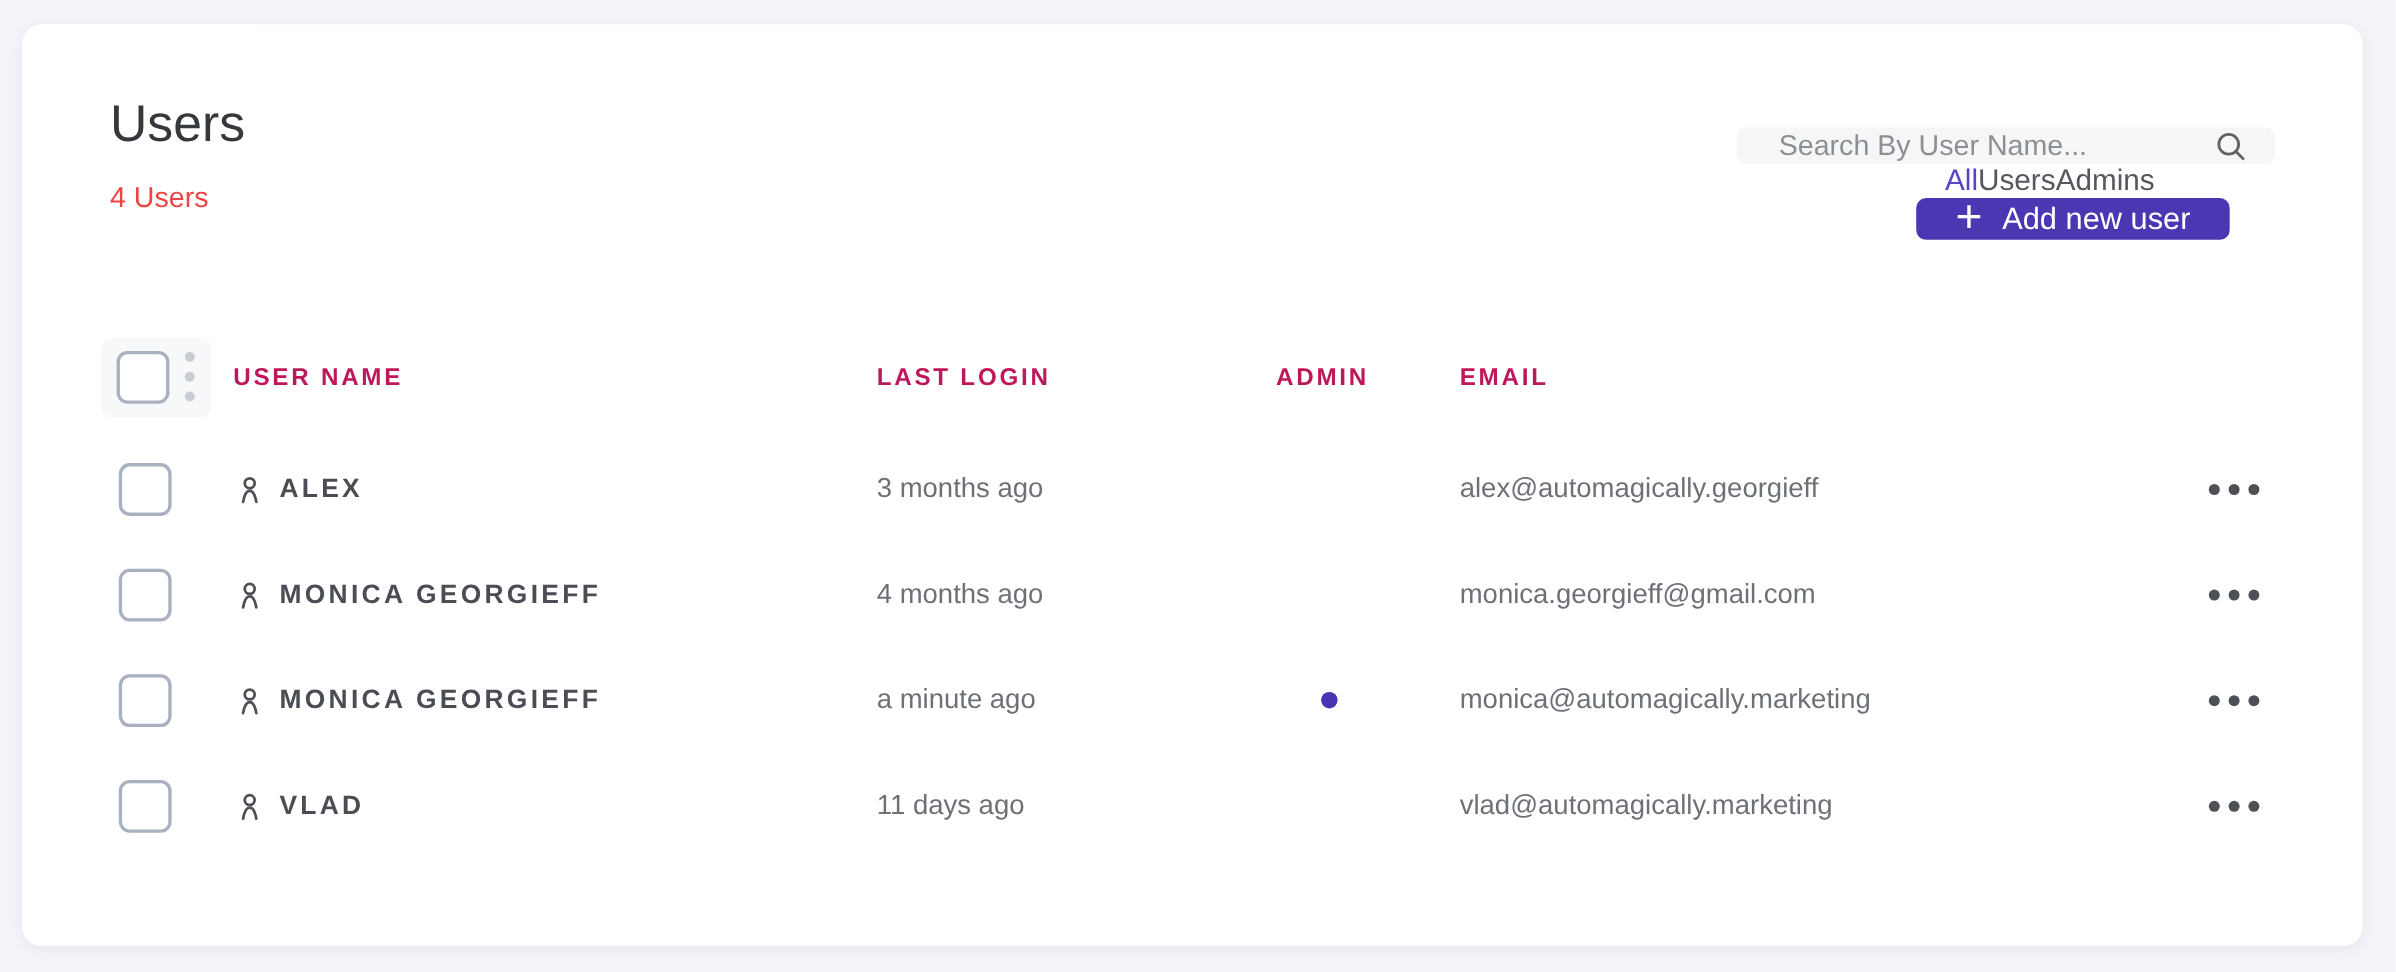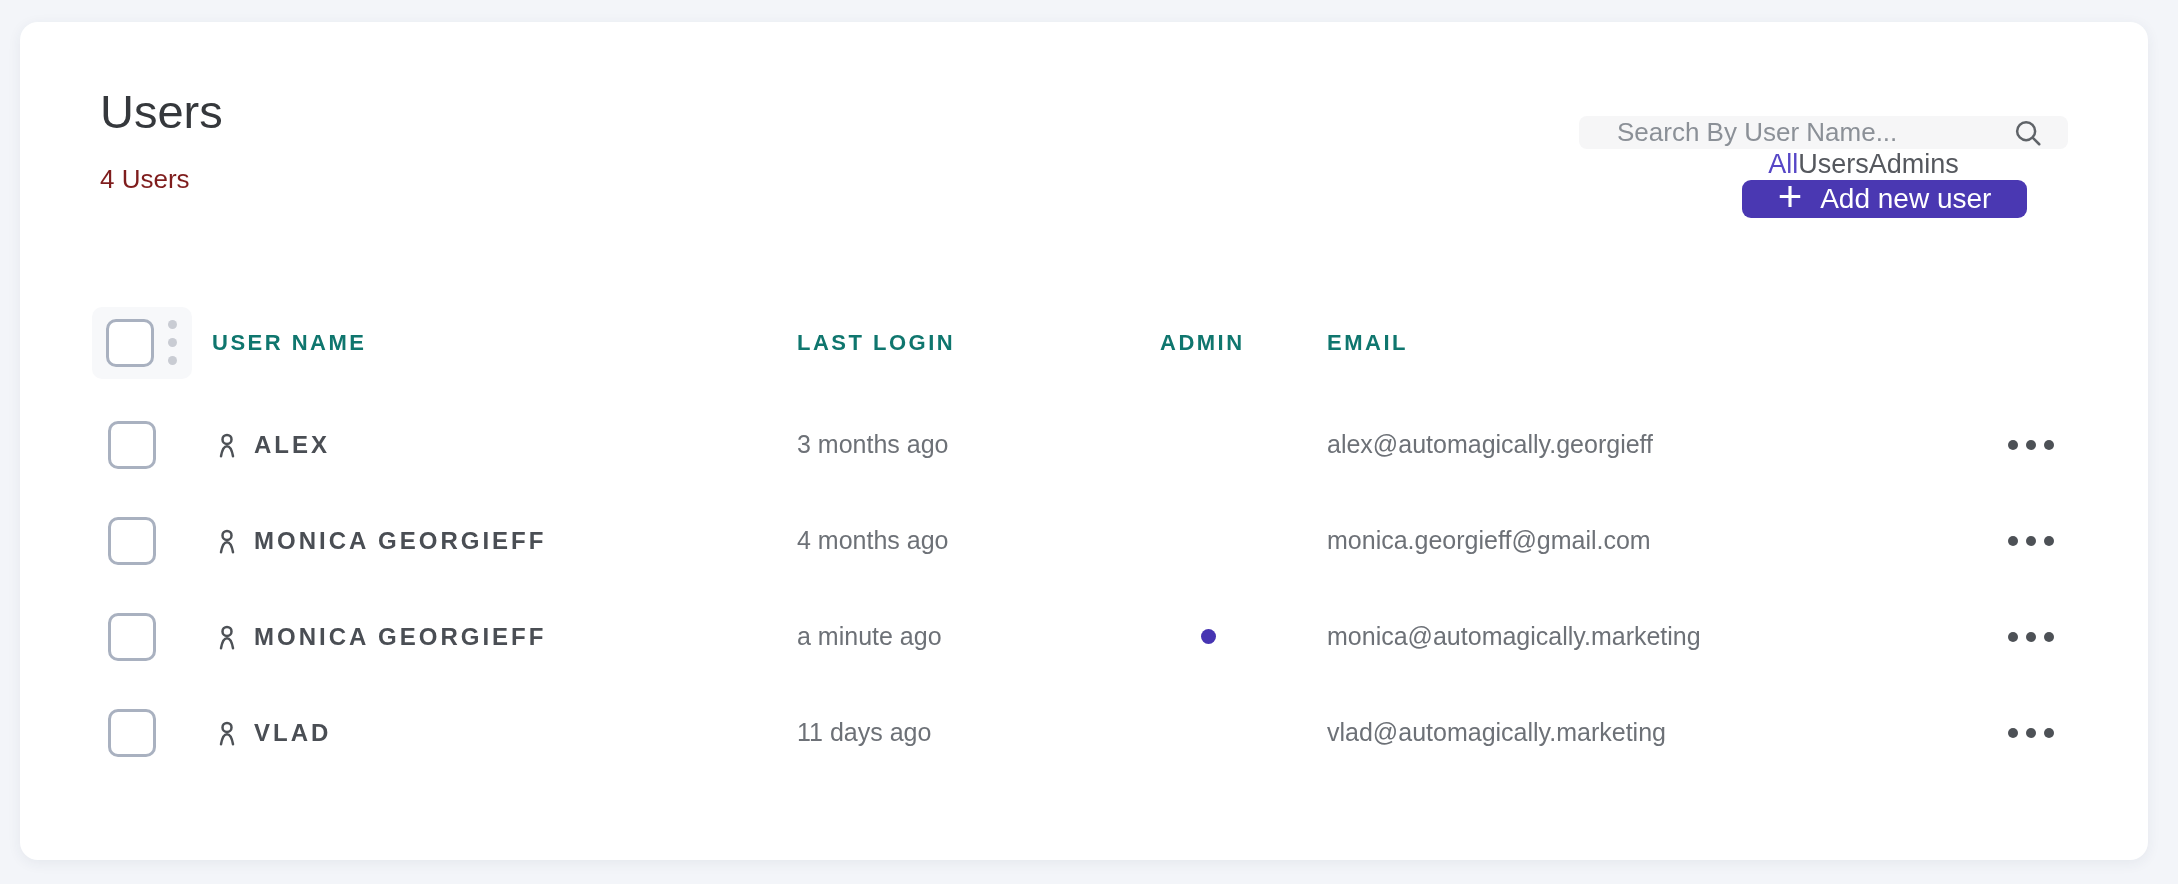--- a/index.html
+++ b/index.html
@@ -14,21 +14,21 @@
     width:2128px;height:838px;
     background:#ffffff;border-radius:18px;
     box-shadow:0 3px 14px rgba(40,50,80,0.07);
     box-sizing:border-box;
     padding:64px 80px 0 80px;
   }
   
   .topbar{display:flex;align-items:flex-start;}
   .title-block{min-width:300px;}
   .page-title{font-size:47px;color:#35383c;font-weight:400;line-height:1.1;}
-  .page-subtitle{font-size:26px;color:#7f1d1d;margin-top:26px;}
+  .page-subtitle{font-size:26px;color:#ef4444;margin-top:26px;}
   .controls{display:flex;align-items:center;margin-left:auto;margin-top:30px;height:78px;flex-direction:column;}
   .searchbox{
     width:489px;height:66px;background:#f6f6f7;border-radius:8px;
     display:flex;align-items:center;padding:0 24px 0 36px;box-sizing:border-box;
   }
   .searchbox input{
     flex:1;border:none;outline:none;background:transparent;
     font-size:26px;color:#3c4043;font-family:inherit;
   }
   .searchbox input::placeholder{color:#8b9097;opacity:1;}
@@ -60,21 +60,21 @@
     margin-left:-8px;display:flex;align-items:center;padding-left:14px;box-sizing:border-box;gap:10px;
   }
   .checkbox{
     width:48px;height:48px;background:#ffffff;
     border:3px solid #a9b1c0;border-radius:10px;box-sizing:border-box;cursor:pointer;
   }
   .tbody-row .checkbox{margin-left:8px;}
   .kebab-icon{display:flex;flex-direction:column;gap:9px;cursor:pointer;padding:4px;}
   .kebab-icon i{width:9px;height:9px;border-radius:50%;background:#c9ccd3;display:block;}
   .th{
-    font-size:22px;font-weight:700;letter-spacing:2.5px;color:#0f766e;
+    font-size:22px;font-weight:700;letter-spacing:2.5px;color:#be185d;
   }
   .person-icon{width:30px;height:30px;margin-right:12px;flex:0 0 auto;}
   .user-name{font-size:24px;font-weight:700;letter-spacing:3px;color:#4a4e54;}
   .cell-text{font-size:25px;color:#6d7177;}
   .admin-dot{
     width:15px;height:15px;border-radius:50%;background:#4634b2;margin-left:41px;
   }
   .ellipsis-icon{display:flex;gap:8px;cursor:pointer;padding:8px 4px;}
   .ellipsis-icon i{width:10px;height:10px;border-radius:50%;background:#4d5156;display:block;}
 </style>

